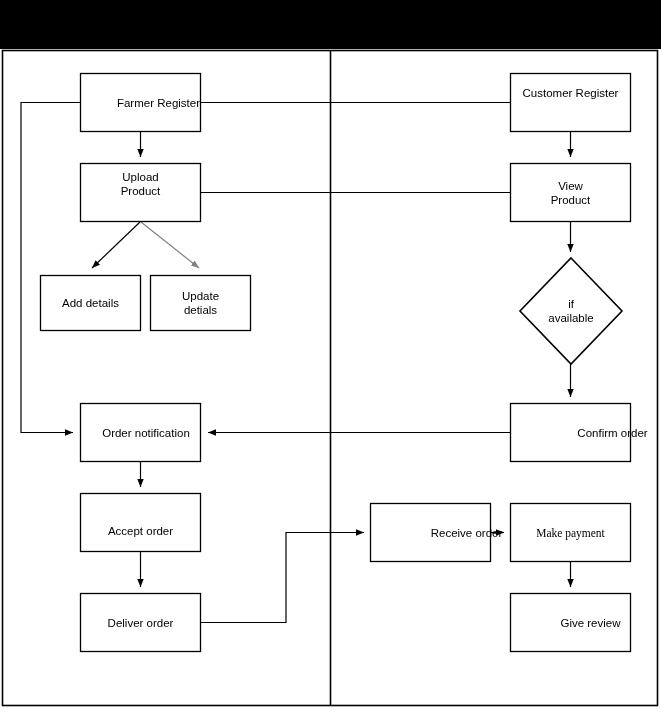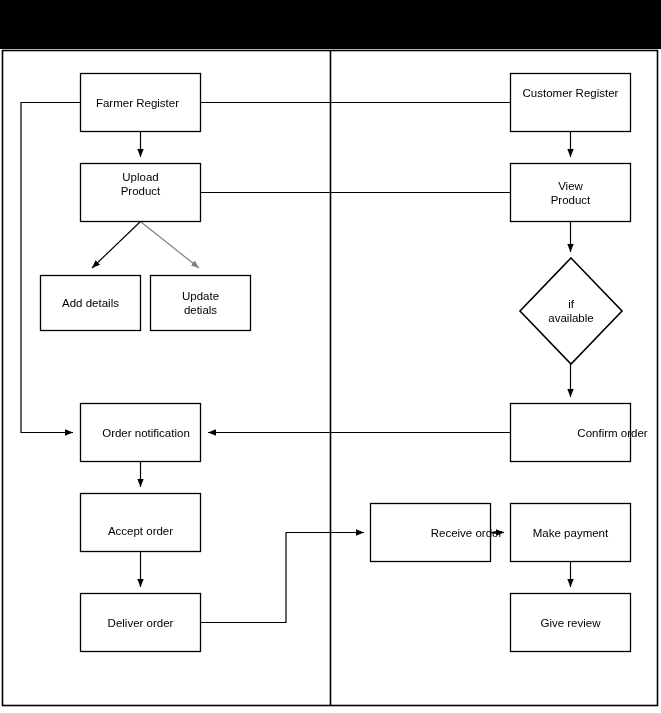--- a/index.html
+++ b/index.html
@@ -138,32 +138,32 @@
     <rect x="80.5" y="593.5" width="120" height="58" fill="#ffffff" stroke="#000000" stroke-width="1.3"></rect>
     <rect x="510.5" y="73.5" width="120" height="58" fill="#ffffff" stroke="#000000" stroke-width="1.3"></rect>
     <rect x="510.5" y="163.5" width="120" height="58" fill="#ffffff" stroke="#000000" stroke-width="1.3"></rect>
     <polygon points="571,258 622,311 571,364 520,311" fill="#ffffff" stroke="#000000" stroke-width="1.6"></polygon>
     <rect x="510.5" y="403.5" width="120" height="58" fill="#ffffff" stroke="#000000" stroke-width="1.3"></rect>
     <rect x="370.5" y="503.5" width="120" height="58" fill="#ffffff" stroke="#000000" stroke-width="1.3"></rect>
     <rect x="510.5" y="503.5" width="120" height="58" fill="#ffffff" stroke="#000000" stroke-width="1.3"></rect>
     <rect x="510.5" y="593.5" width="120" height="58" fill="#ffffff" stroke="#000000" stroke-width="1.3"></rect>
   </svg>
 
-  <div class="node-label" style="left:72px;  top:73px;  width:131px; height:59px;">Farmer Register</div>
+  <div class="node-label" style="left:93px;  top:73px;  width:131px; height:59px;">Farmer Register</div>
   <div class="node-label" style="left:80px;  top:163px; width:121px; height:42px;">Upload
 Product</div>
   <div class="node-label" style="left:40px;  top:275px; width:101px; height:56px;text-align:right;">Add details</div>
   <div class="node-label" style="left:150px; top:275px; width:101px; height:56px;">Update
 detials</div>
   <div class="node-label" style="left:80px;  top:403px; width:132px; height:59px;">Order notification</div>
   <div class="node-label" style="left:80px;  top:493px; width:121px; height:75px;">Accept order</div>
   <div class="node-label" style="left:80px;  top:593px; width:121px; height:59px;">Deliver order</div>
   <div class="node-label" style="left:510px; top:63px;  width:121px; height:59px;">Customer Register</div>
   <div class="node-label" style="left:510px; top:163px; width:121px; height:59px;">View
 Product</div>
   <div class="node-label" style="left:520px; top:284px; width:102px; height:54px;">if
 available</div>
   <div class="node-label" style="left:510px; top:403px; width:121px; height:59px;margin-left:42px;">Confirm order</div>
   <div class="node-label" style="left:370px; top:503px; width:121px; height:59px;padding-left:36px;">Receive order</div>
-  <div class="node-label" style="left:510px; top:503px; width:121px; height:59px;">Make payment</div>
-  <div class="node-label" style="left:510px; top:593px; width:121px; height:59px;">Give review</div>
+  <div class="node-label" style="left:510px; top:503px; width:121px; height:59px;font-family:Liberation Serif, serif;">Make payment</div>
+  <div class="node-label" style="left:510px; top:593px; width:121px; height:59px;padding-left:20px;">Give review</div>
 
 </div>
 
 </body></html>

